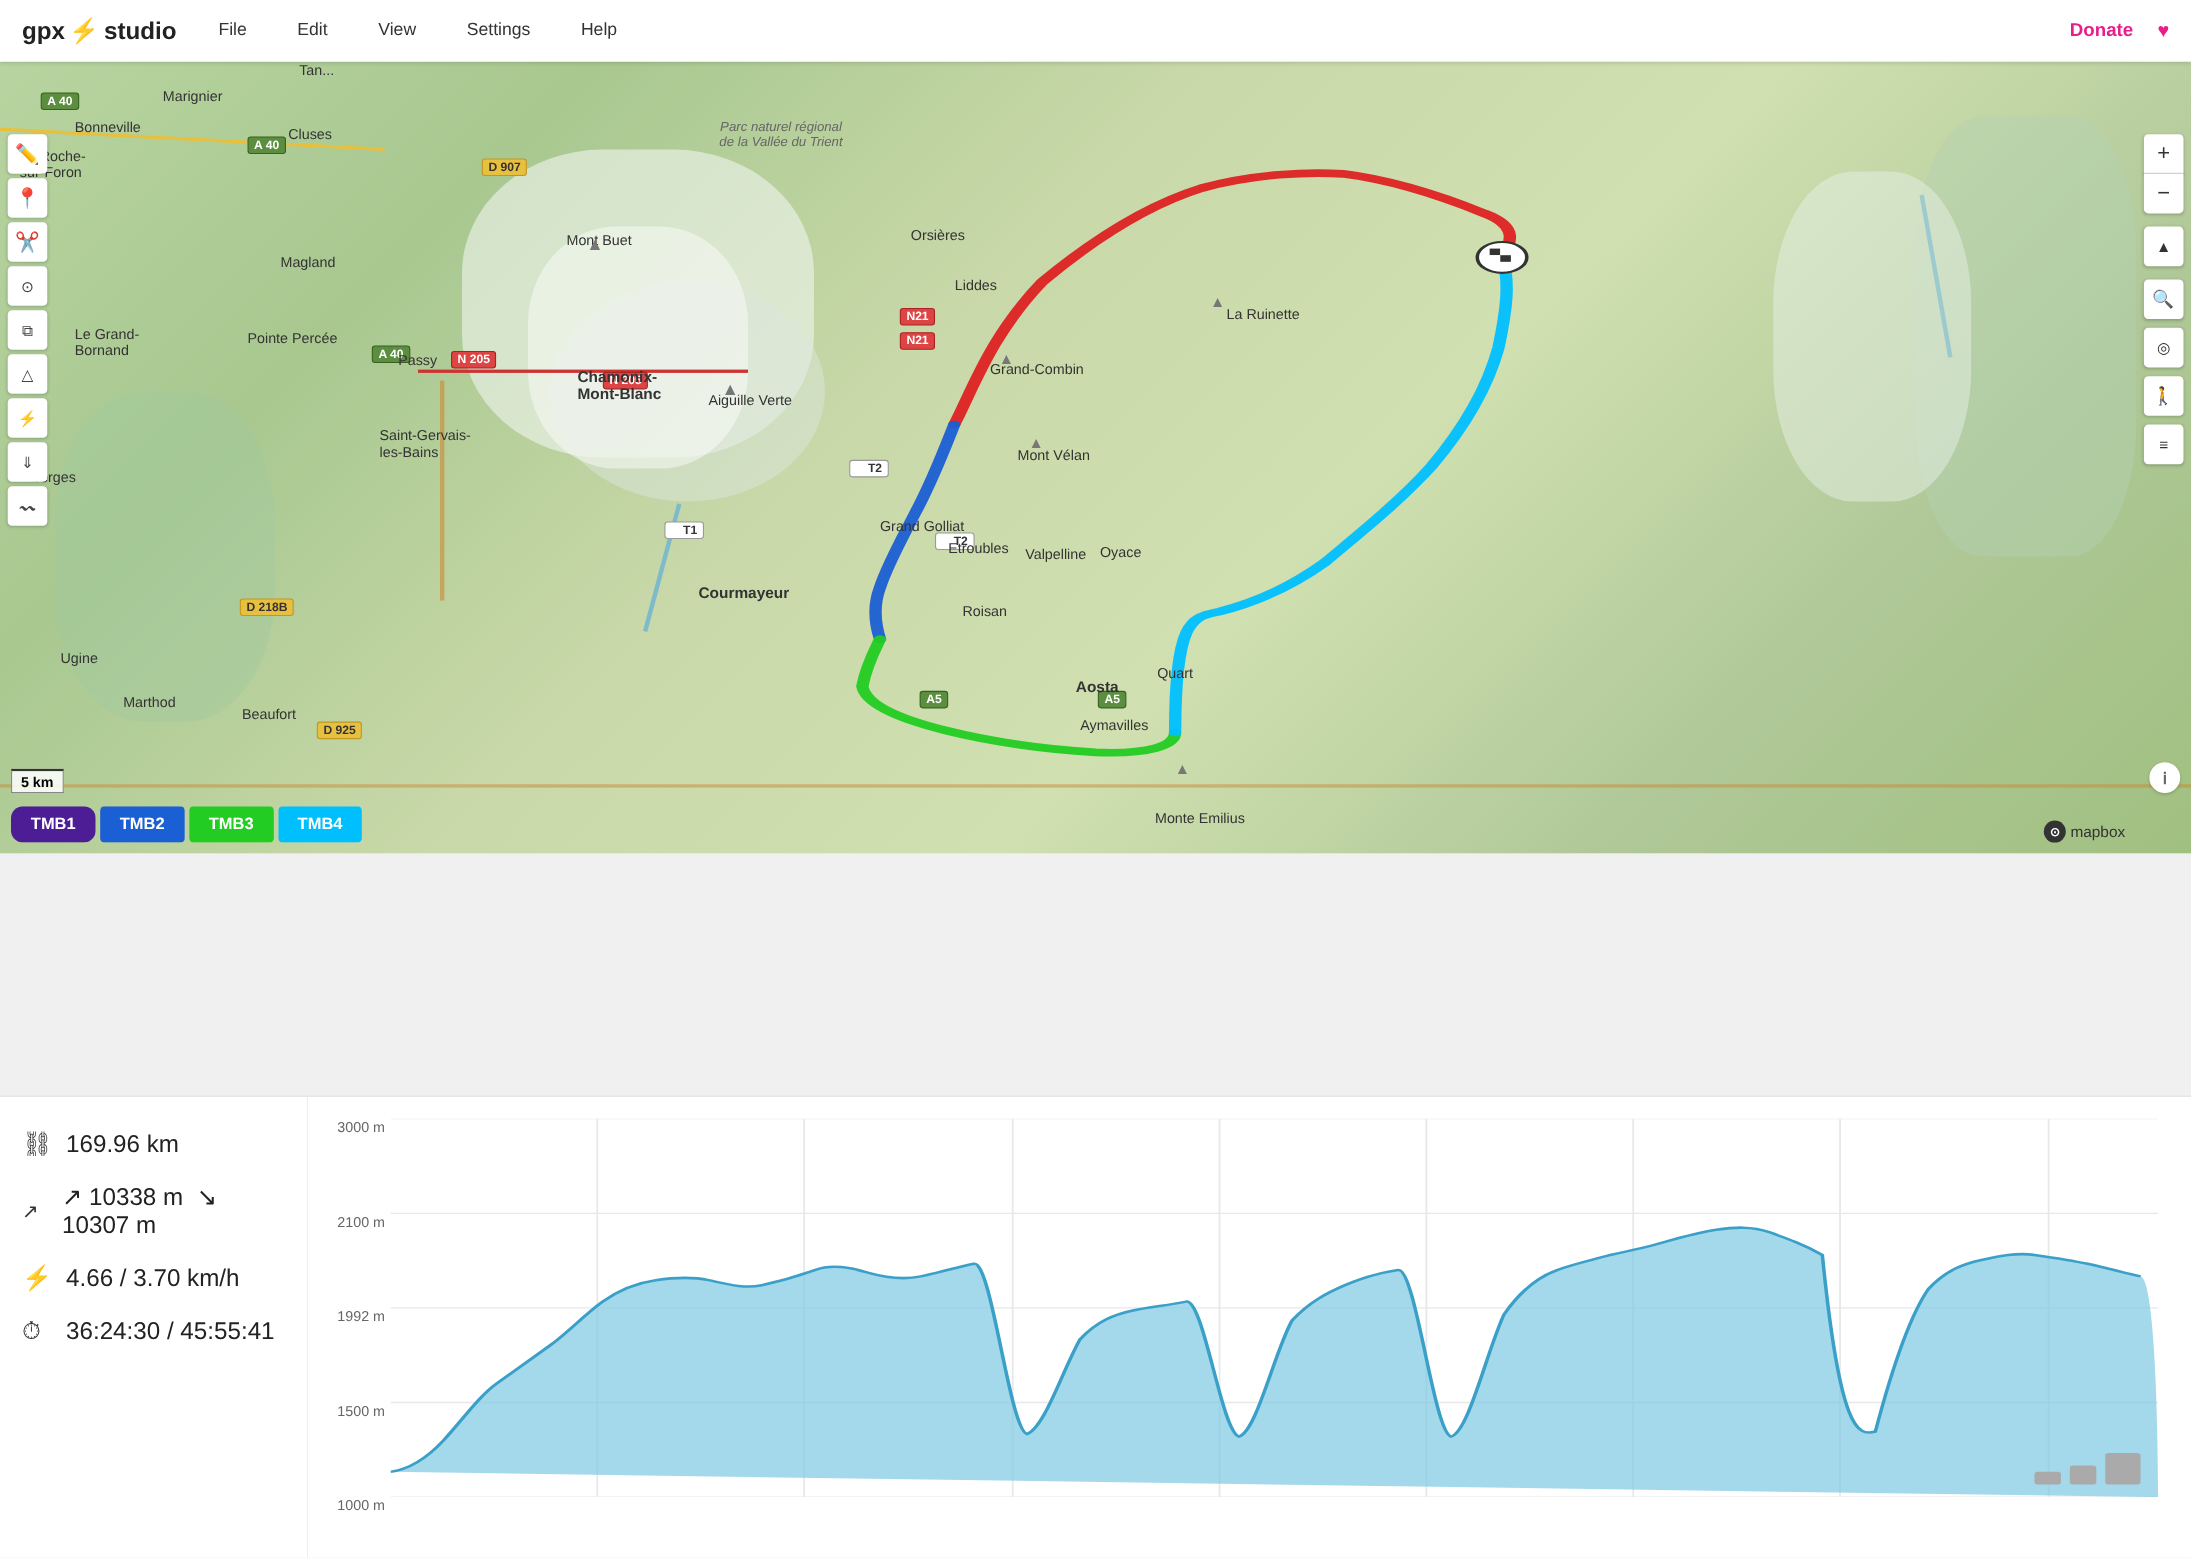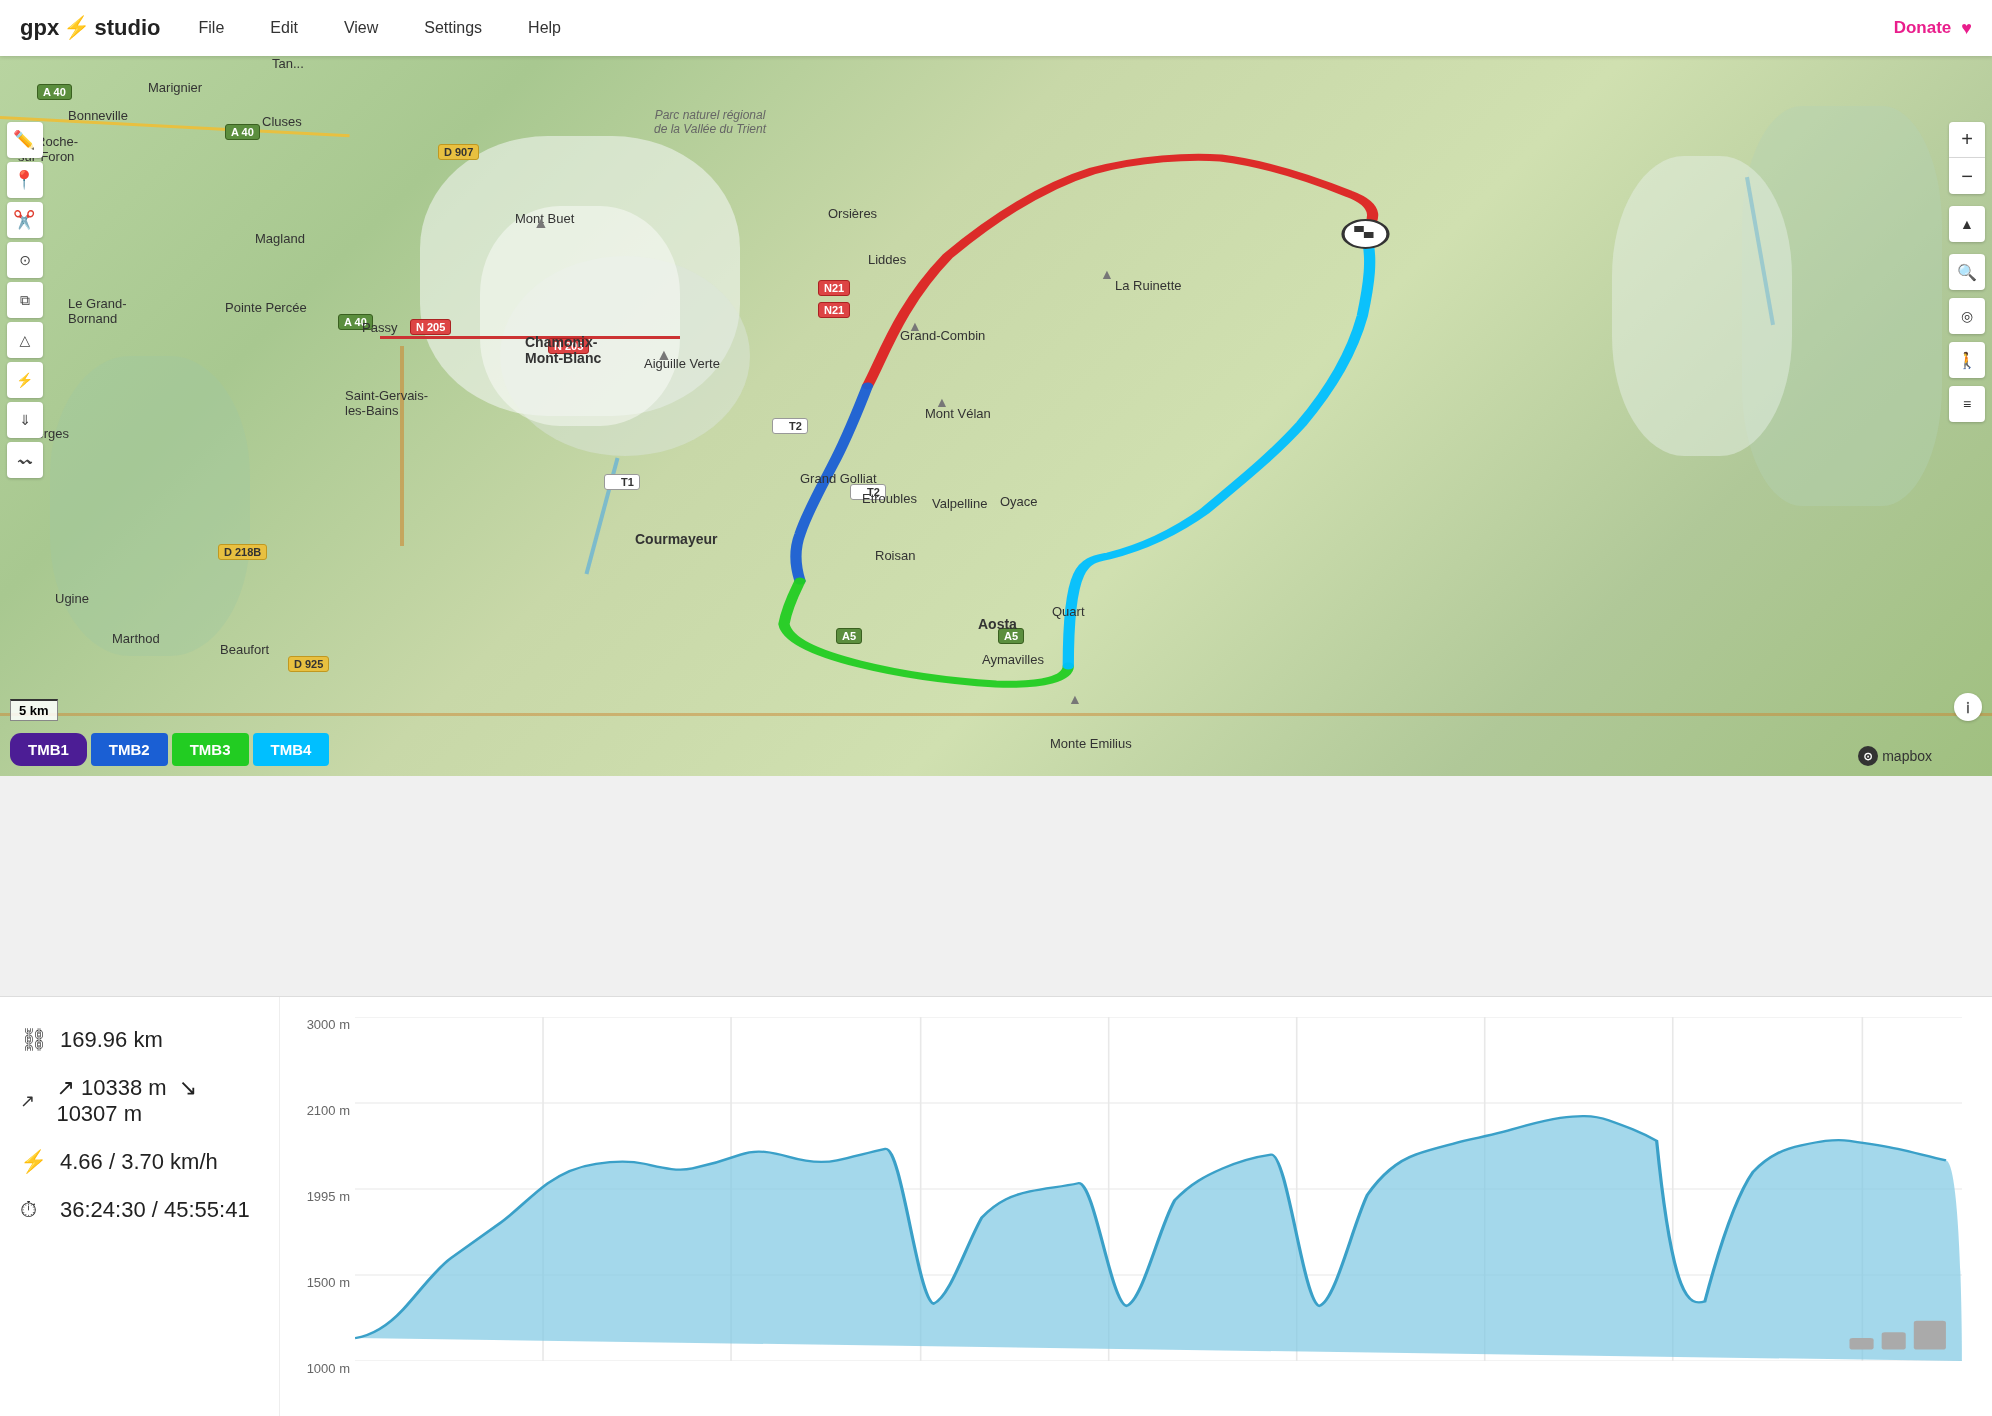--- a/index.html
+++ b/index.html
@@ -8,21 +8,21 @@
     
     #menubar {
       position: absolute; top: 0; left: 0; right: 0; height: 56px;
       background: white; display: flex; align-items: center;
       padding: 0 20px; gap: 30px; z-index: 100;
       box-shadow: 0 1px 4px rgba(0,0,0,0.15);
     }
     #logo { display: flex; align-items: center; gap: 4px; font-size: 22px; font-weight: 700; color: #222; }
     #logo .bolt { color: #f5a623; }
     .menu-item { font-size: 16px; color: #333; cursor: pointer; padding: 4px 8px; }
-    .donate-btn { color: #e91e8c; font-weight: 700; font-size: 17px; cursor: pointer; margin-left: auto; display: flex; align-items: center; gap: 10px; }
+    .donate-btn { color: #e91e8c; font-weight: 700; font-size: 17px; cursor: pointer; margin-left: auto; display: flex; align-items: center; gap: 22px; }
     .donate-heart { color: #e91e8c; font-size: 18px; }
 
     
     #map-container {
       position: absolute; top: 56px; left: 0; right: 0; height: 720px;
       overflow: hidden;
     }
     #map-bg {
       width: 100%; height: 100%;
       background: linear-gradient(135deg, #b8d4a0 0%, #a8c890 20%, #c8d8a8 40%, #d0e0b0 60%, #b0c898 80%, #a0c080 100%);
@@ -343,21 +343,21 @@
     <div class="stat-row">
       <span class="stat-icon">⏱</span>
       <span class="stat-value">36:24:30 / 45:55:41</span>
     </div>
   </div>
 
   <div id="chart-panel">
     <div class="y-labels">
       <span>3000 m</span>
       <span>2100 m</span>
-      <span>1995 m</span>
+      <span>1992 m</span>
       <span>1500 m</span>
       <span>1000 m</span>
     </div>
     <div class="chart-area">
       <svg class="chart-svg" viewBox="0 0 1000 300" preserveAspectRatio="none">
 
         <line x1="0" y1="0" x2="1000" y2="0" class="grid-line"></line>
         <line x1="0" y1="75" x2="1000" y2="75" class="grid-line"></line>
         <line x1="0" y1="150" x2="1000" y2="150" class="grid-line"></line>
         <line x1="0" y1="225" x2="1000" y2="225" class="grid-line"></line>

